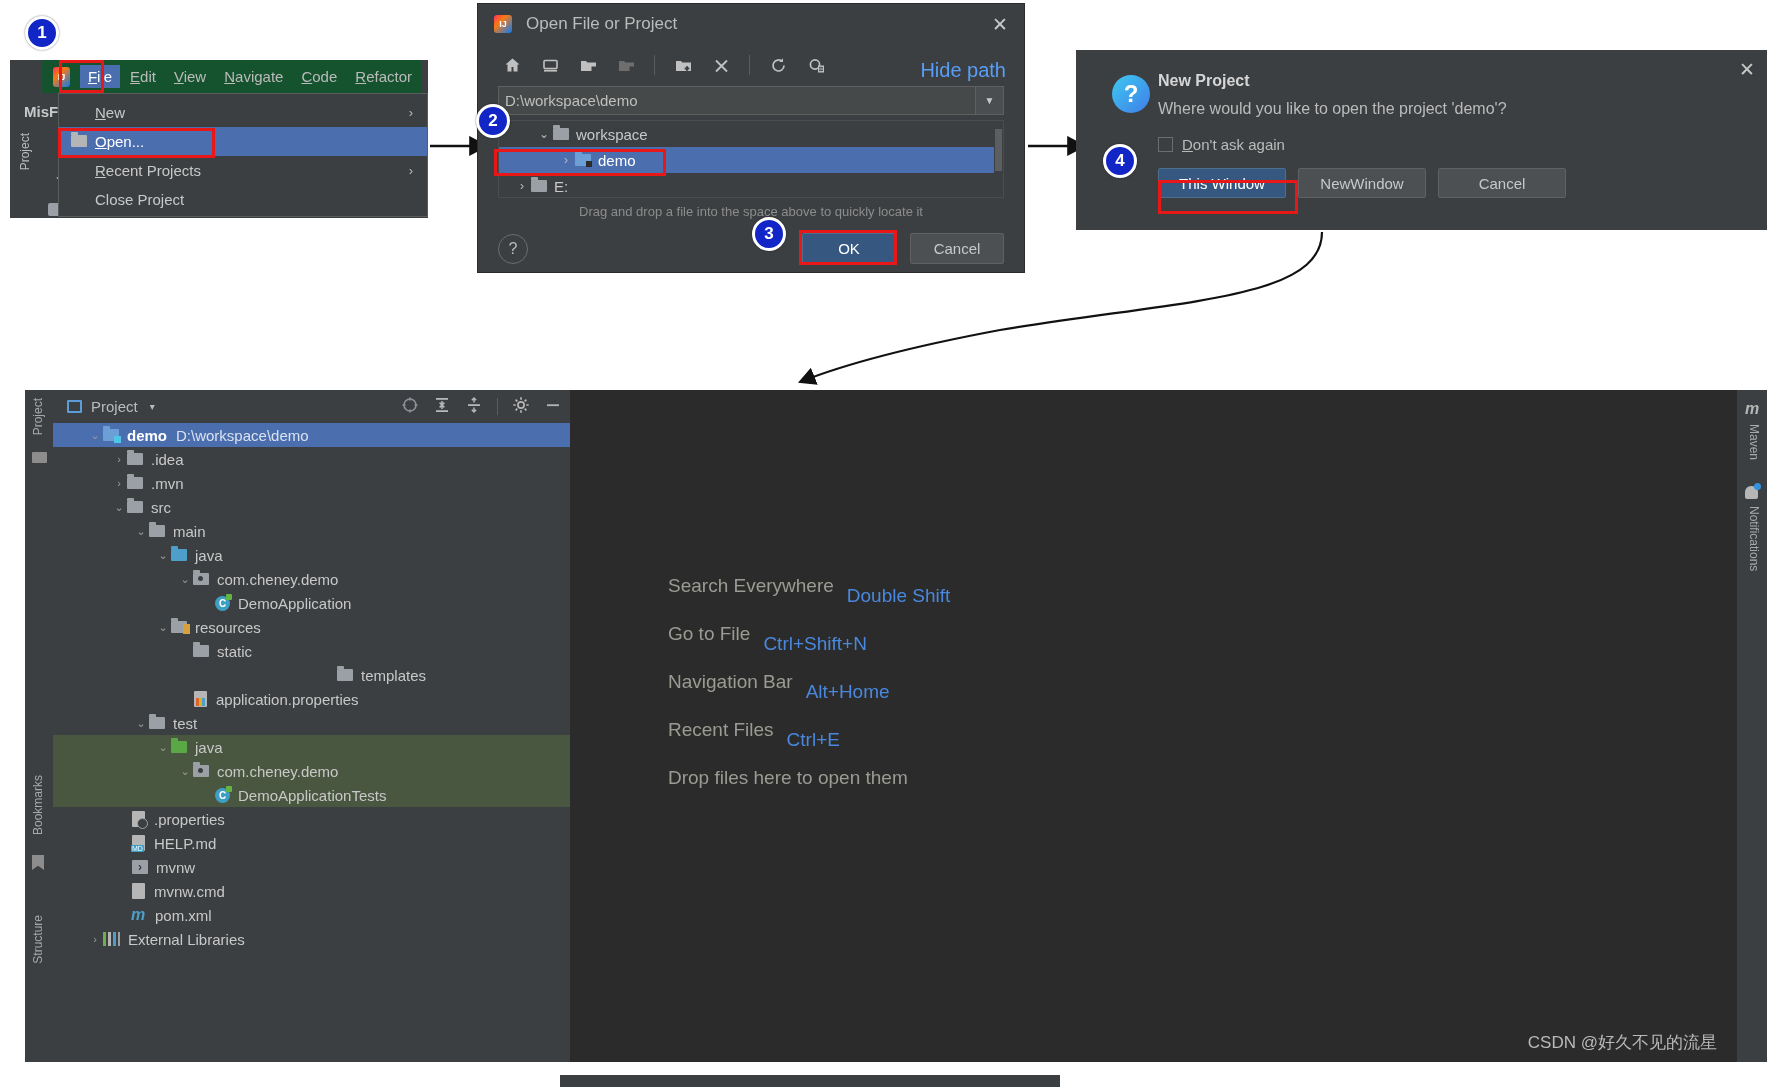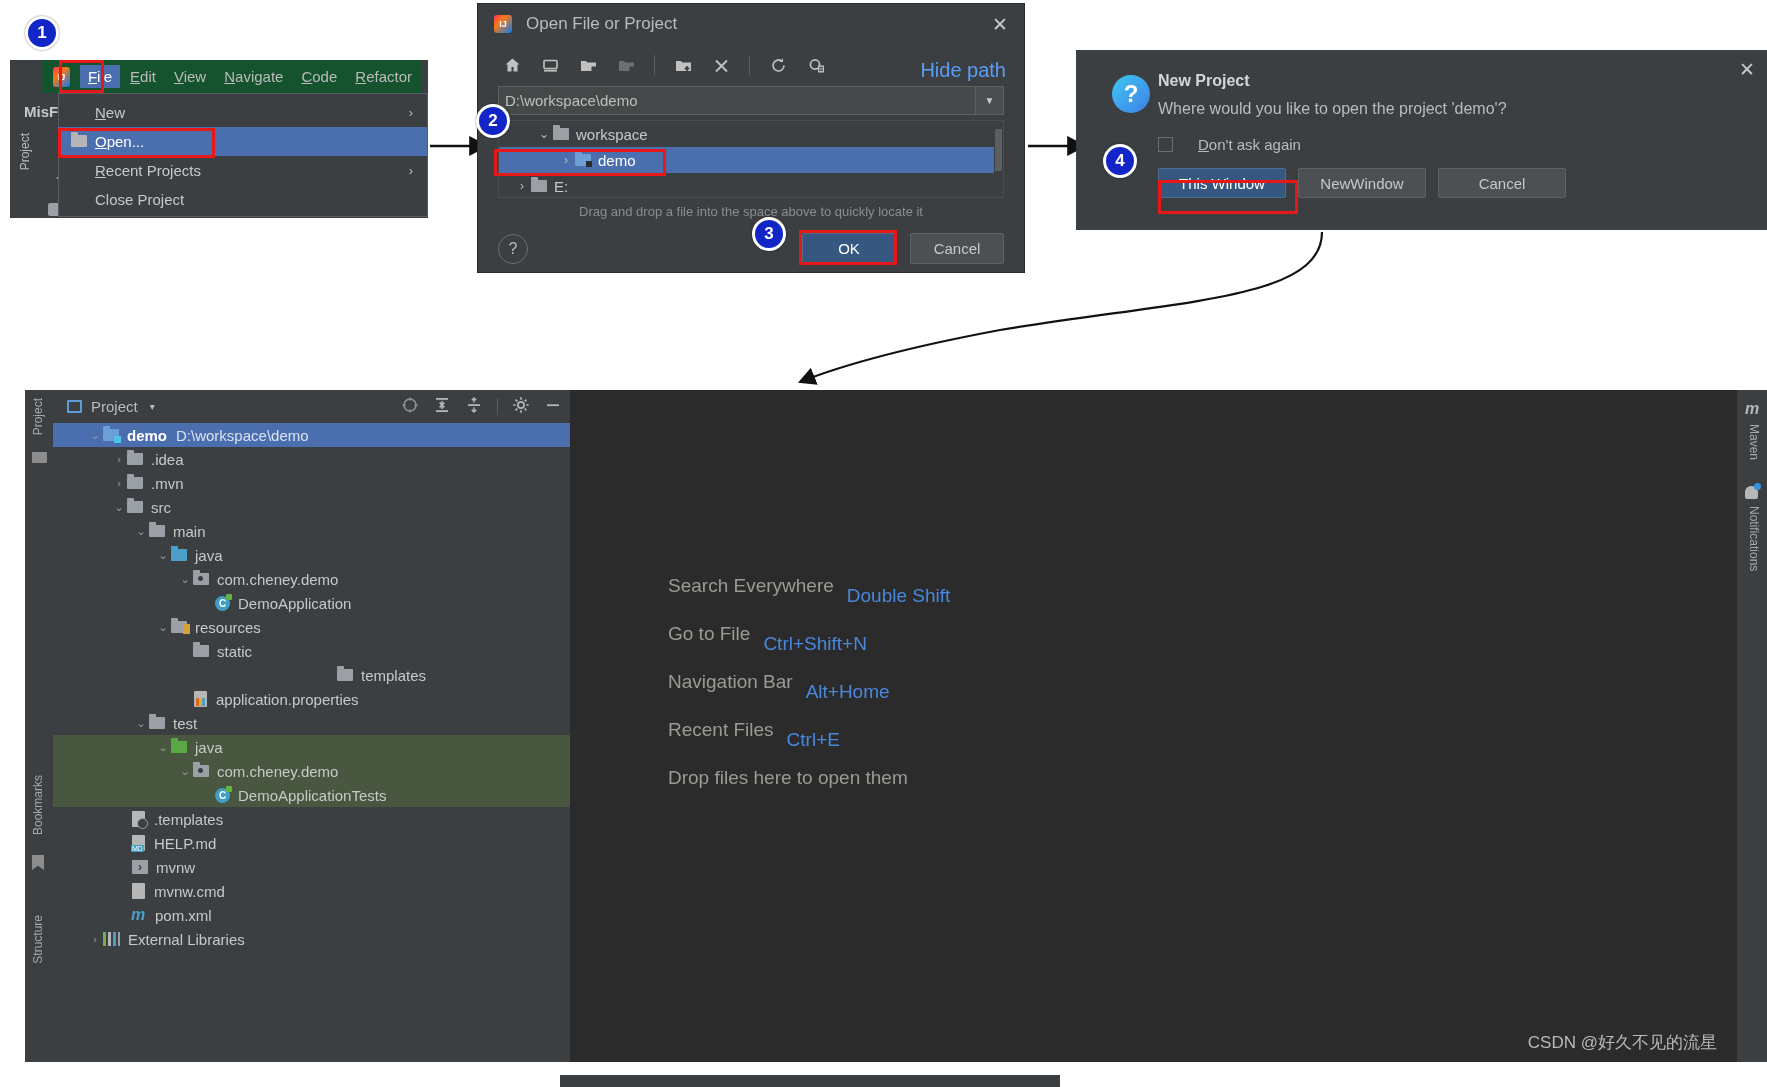--- a/index.html
+++ b/index.html
@@ -219,21 +219,21 @@
   .np-close { position:absolute; right:12px; top:8px; color:#c8c8c8; font-size:19px; }
   .np-qmark {
     position:absolute; left: 36px; top: 25px;
     width: 38px; height: 38px; border-radius: 50%;
     background: linear-gradient(135deg,#3ec9f0 0%,#3f7ee8 100%);
     color:#ffffff; font-size:24px; font-weight:bold;
     display:flex;align-items:center;justify-content:center;
   }
   .np-title { position:absolute; left:82px; top:22px; color:#d6d6d6; font-size:16px; font-weight:bold; }
   .np-msg { position:absolute; left:82px; top:50px; color:#bbbbbb; font-size:16px; }
-  .np-chk-wrap { position:absolute; left:82px; top:86px; display:flex; align-items:center;gap:16px; }
+  .np-chk-wrap { position:absolute; left:82px; top:86px; display:flex; align-items:center; }
   .np-chk { width:15px; height:15px; border:1px solid #6b6e70; background:#3c3f41; margin-right:9px; }
   .np-chk-lbl { color:#bbbbbb; font-size:15px; }
   .np-chk-lbl .u { text-decoration: underline; }
   .np-btns { position:absolute; left:82px; top:118px; display:flex; gap:12px; }
   .np-btns .btn { min-width: 128px; height: 30px; }
 
   
   svg.arrows { position:absolute; left:0; top:0; width:1767px; height:1087px; z-index:20; pointer-events:none; }
 
   
@@ -678,21 +678,21 @@
           <span>com.cheney.demo</span>
         </div>
 
         <div class="t-row green" style="padding-left:162px;">
           <span class="classico"></span>
           <span>DemoApplicationTests</span>
         </div>
 
         <div class="t-row" style="padding-left:79px;">
           <span class="fileico git"></span>
-          <span>.templates</span>
+          <span>.properties</span>
         </div>
 
         <div class="t-row" style="padding-left:79px;">
           <span class="fileico md"></span>
           <span>HELP.md</span>
         </div>
 
         <div class="t-row" style="padding-left:79px;">
           <span class="shico"></span>
           <span>mvnw</span>

